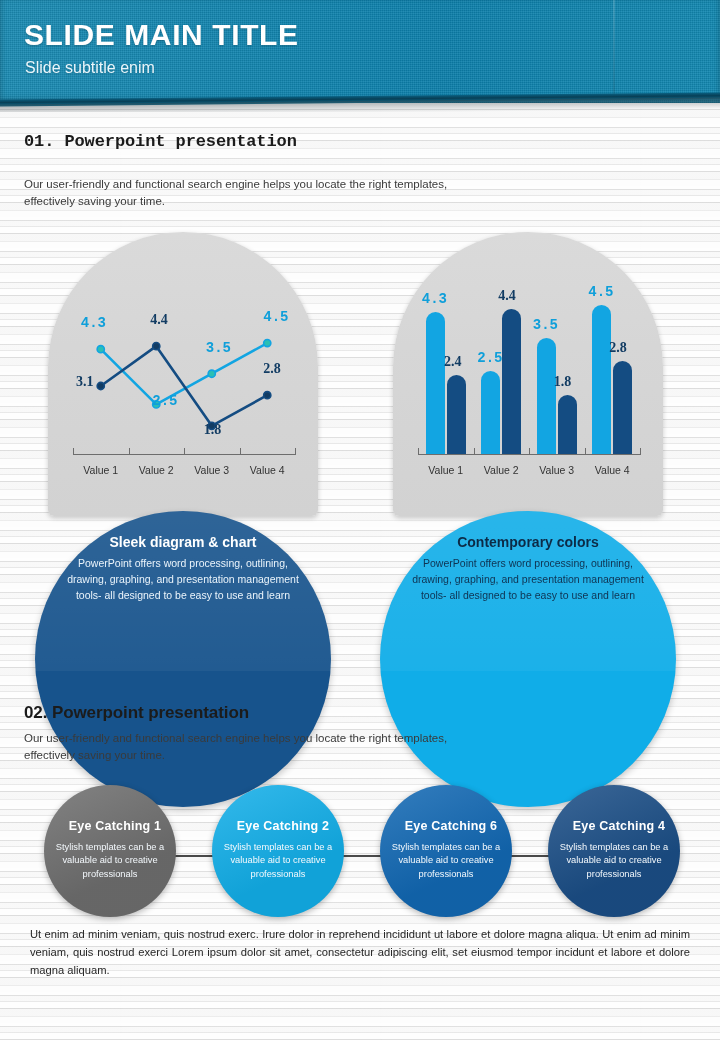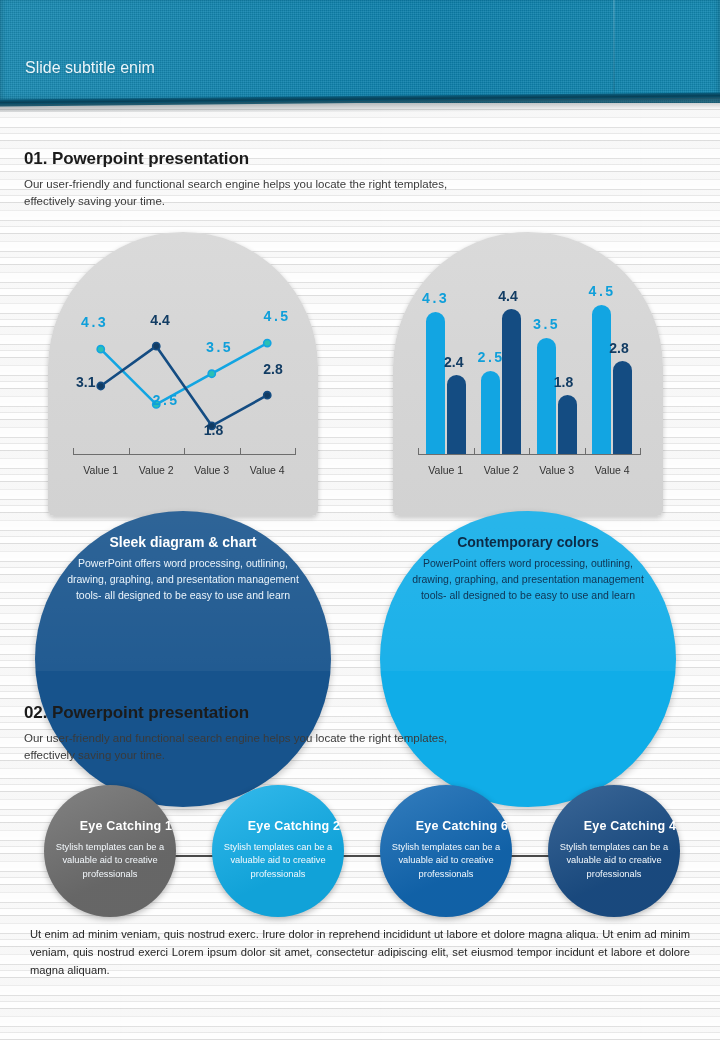--- a/index.html
+++ b/index.html
@@ -72,21 +72,21 @@
 
   
   .sec-title{
     position:absolute;font-size:17px;font-weight:bold;color:#1b1b1b;
     letter-spacing:-0.1px;
   }
   .sec-body{
     position:absolute;font-size:11.5px;color:#3a3a3a;line-height:1.45;
     width:470px;
   }
-  #sec1-title{left:24px;top:149px;}
+  #sec1-title{left:24px;top:132px;font-family:Liberation Mono, monospace;}
   #sec1-body{left:24px;top:176px;}
   #sec2-title{left:24px;top:703px;}
   #sec2-body{left:24px;top:730px;}
 
   
   .panel{position:absolute;}
   #panel-left{left:35px;top:232px;}
   #panel-right{left:380px;top:232px;}
 
   .arch{
@@ -133,21 +133,21 @@
     position:absolute;top:216px;width:1px;height:7px;background:#6d6d6d;
   }
   .axis-label{
     position:absolute;top:232px;width:56px;text-align:center;
     font-size:10.5px;color:#333333;
   }
   .val-label{
     position:absolute;font-size:14px;font-weight:bold;white-space:nowrap;
   }
   .val-lt{color:#0f9fda;font-family:Liberation Mono, monospace;}
-  .val-dk{color:#123c63;}
+  .val-dk{color:#123c63;font-family:Liberation Serif, serif;}
 
   
   .lc-svg{position:absolute;left:0;top:0;}
   
   .bar{
     position:absolute;bottom:62px;width:19px;border-radius:9.5px 9.5px 0 0;
   }
   .bar-lt{background:#12a5e2;}
   .bar-dk{background:#144c82;}
 
@@ -157,21 +157,21 @@
   }
   .ec{
     position:absolute;top:785px;width:132px;height:132px;border-radius:50%;
     box-shadow:0 2px 6px rgba(0,0,0,0.28);
   }
   .ec-inner{
     position:absolute;left:0;top:0;width:132px;height:132px;border-radius:50%;
     background:linear-gradient(155deg, rgba(255,255,255,0.14), rgba(0,0,0,0.07) 65%);
   }
   .ec-title{
-    position:absolute;left:16px;top:35px;width:132px;text-align:center;
+    position:absolute;left:5px;top:35px;width:132px;text-align:center;
     font-size:12.5px;font-weight:bold;color:#ffffff;line-height:1;
     letter-spacing:0.2px;
   }
   .ec-text{
     position:absolute;left:6px;top:56px;width:120px;text-align:center;
     font-size:9.3px;color:#f4f9fd;line-height:1.45;
   }
 
   
   .footer-para{
@@ -182,20 +182,21 @@
 </head>
 <body>
 
 <div class="wood"></div>
 
 <div class="header">
   <div class="header-cloth"></div>
   <div class="header-fold"></div>
   <div class="header-seamline"></div>
   <div class="header-bottom-shadow"></div>
+  <div class="slide-title">SLIDE MAIN TITLE</div>
   <div class="slide-subtitle">Slide subtitle enim</div>
 </div>
 
 <div class="sec-title" id="sec1-title">01. Powerpoint presentation</div>
 <div class="sec-body" id="sec1-body">Our user-friendly and functional search engine helps you locate the right templates, effectively saving your time.</div>
 
 <div class="panel" id="panel-left">
   <div class="arch"></div>
 
   <div class="chart" id="line-chart">

